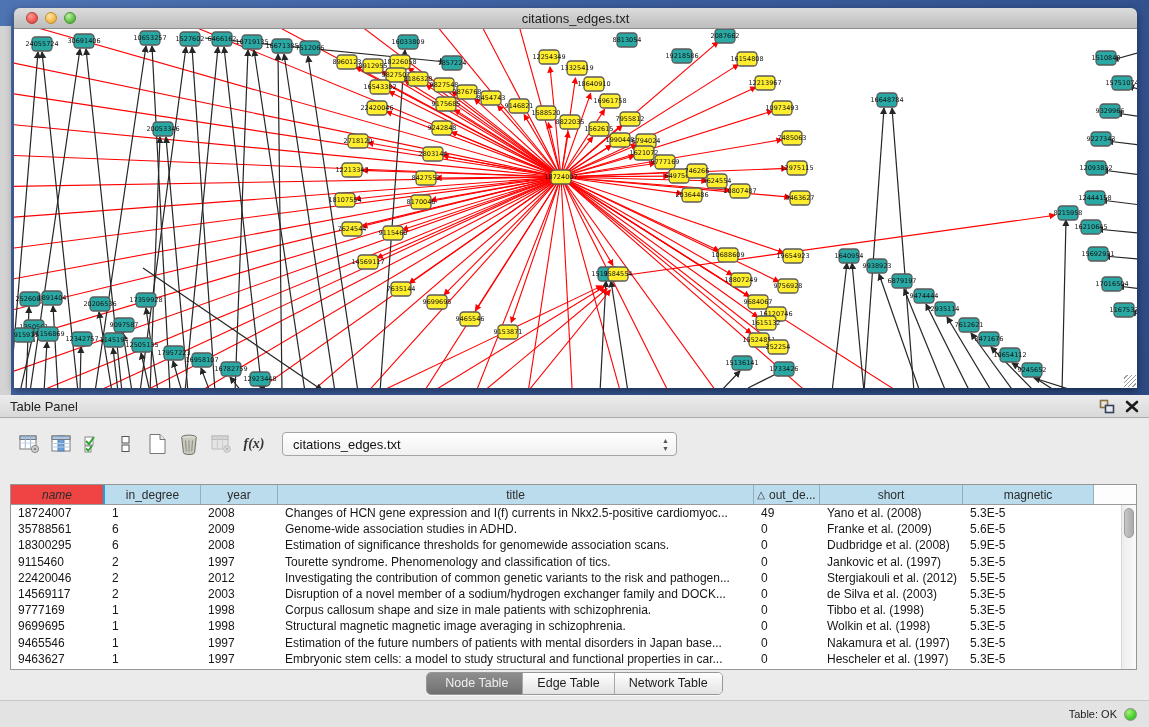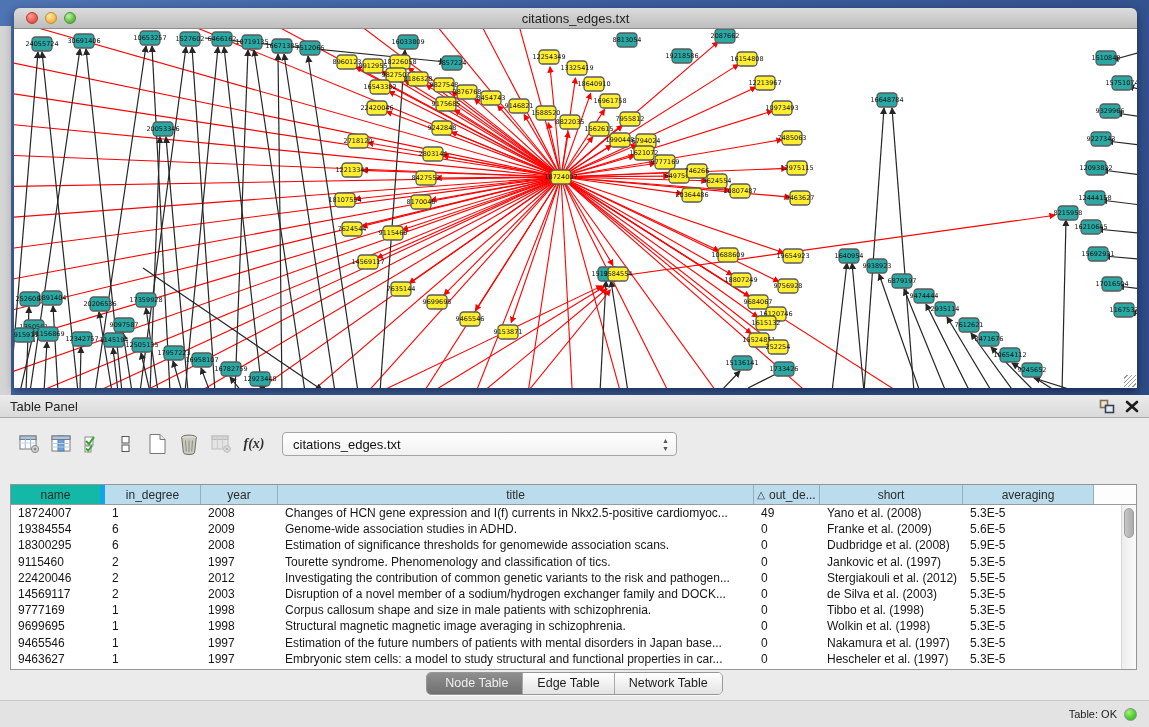--- a/index.html
+++ b/index.html
@@ -41,21 +41,21 @@
   .combo { position:relative; width:395px; height:24px; margin-left:12px; border:1px solid #a5a5a5; border-radius:4px;
     background:linear-gradient(#ffffff,#f1f1f1); display:flex; align-items:center; padding:0 22px 0 10px;
     font-size:13px; color:#111; box-shadow:inset 0 1px 1px rgba(255,255,255,.8); }
   .combo .arrows { position:absolute; right:7px; top:4px; font-size:7px; line-height:8px; color:#555; text-align:center; }
 
   .table-box { position:absolute; left:10px; top:89px; width:1127px; height:186px;
     border:1px solid #959595; background:#fff; }
   .thead { display:flex; height:20px; border-bottom:1px solid #9a9a9a; font-size:12px; color:#2c2c2c; }
   .th { display:flex; align-items:center; justify-content:center; border-right:1px solid #8fb0bf;
         background:#badcec; height:100%; overflow:hidden; white-space:nowrap; }
-  .th.gray { background:#14b8a6; border-right:5px solid #0ea5e9; }
+  .th.gray { background:#ef4444; border-right:2px solid #0ea5e9;font-style:italic; }
   .th .sort { font-size:10px; margin-right:4px; color:#333; }
   .th-fill { flex:1; background:#fdfdfd; border-right:none; }
   .tbody { position:relative; font-size:12px; color:#161616; }
   .tr { display:flex; height:16.2px; line-height:16.2px; white-space:nowrap; }
   .td { overflow:hidden; padding-left:7px; }
   .vscroll { position:absolute; right:0; top:20px; bottom:0; width:15px;
     background:linear-gradient(to right,#ededed,#fafafa); border-left:1px solid #d7d7d7; }
   .vthumb { position:absolute; left:2px; top:3px; width:10px; height:30px; border-radius:5px;
     background:linear-gradient(to right,#c6c6c6,#ababab); border:1px solid #9f9f9f; }
 
@@ -597,36 +597,36 @@
             <span>title</span>
           </div>
           <div class="th" style="width: 66px;">
             <span class="sort">△</span>
             <span>out_de...</span>
           </div>
           <div class="th" style="width: 143px;">
             <span>short</span>
           </div>
           <div class="th" style="width: 131px;">
-            <span>averaging</span>
+            <span>magnetic</span>
           </div>
           <div class="th th-fill"></div>
         </div>
       <div class="tbody" id="tbody">
           <div class="tr">
             <div class="td" style="width: 94px;">18724007</div>
             <div class="td" style="width: 96px;">1</div>
             <div class="td" style="width: 77px;">2008</div>
             <div class="td" style="width: 476px;">Changes of HCN gene expression and I(f) currents in Nkx2.5-positive cardiomyoc...</div>
             <div class="td" style="width: 66px;">49</div>
             <div class="td" style="width: 143px;">Yano et al. (2008)</div>
             <div class="td" style="width: 131px;">5.3E-5</div>
           </div>
           <div class="tr">
-            <div class="td" style="width: 94px;">19384554</div>
+            <div class="td" style="width: 94px;">35788561</div>
             <div class="td" style="width: 96px;">6</div>
             <div class="td" style="width: 77px;">2009</div>
             <div class="td" style="width: 476px;">Genome-wide association studies in ADHD.</div>
             <div class="td" style="width: 66px;">0</div>
             <div class="td" style="width: 143px;">Franke et al. (2009)</div>
             <div class="td" style="width: 131px;">5.6E-5</div>
           </div>
           <div class="tr">
             <div class="td" style="width: 94px;">18300295</div>
             <div class="td" style="width: 96px;">6</div>

